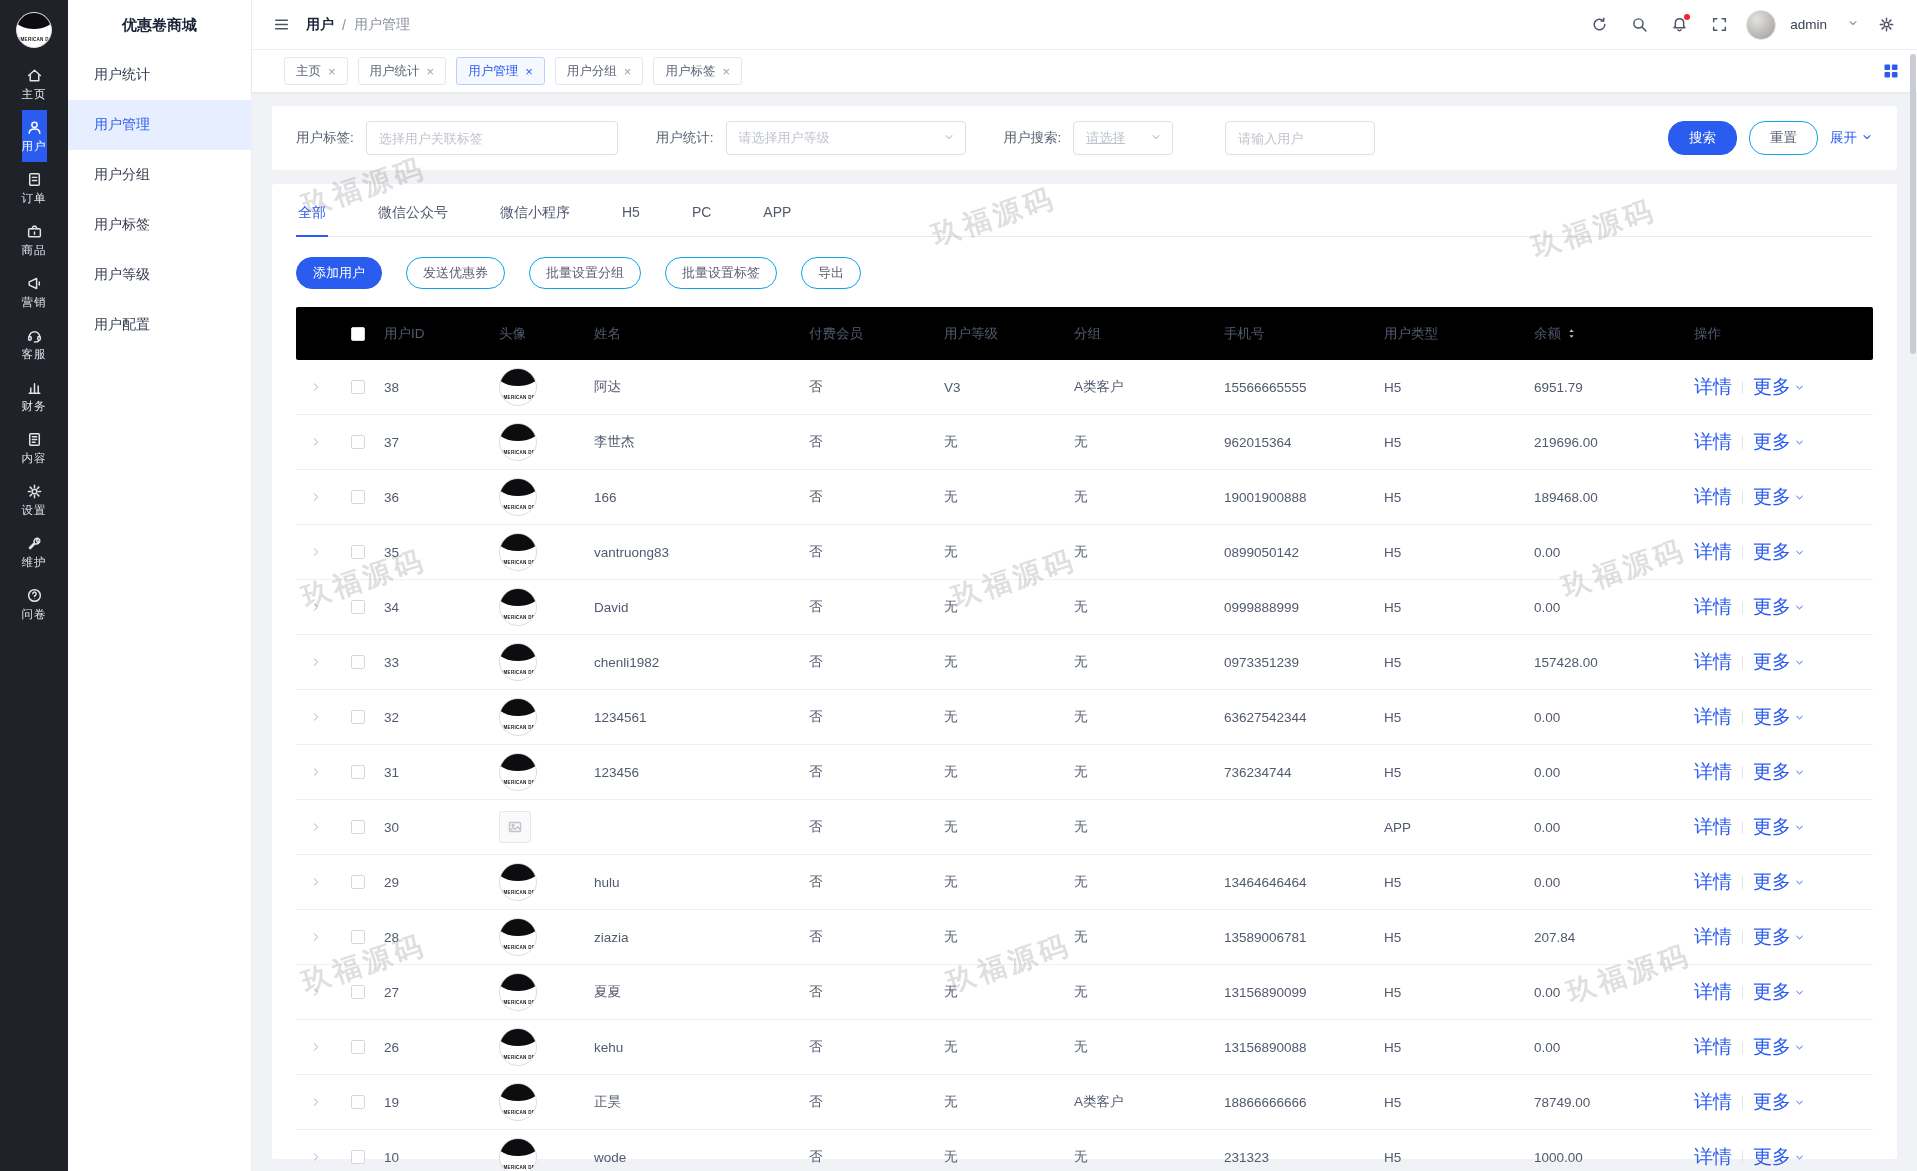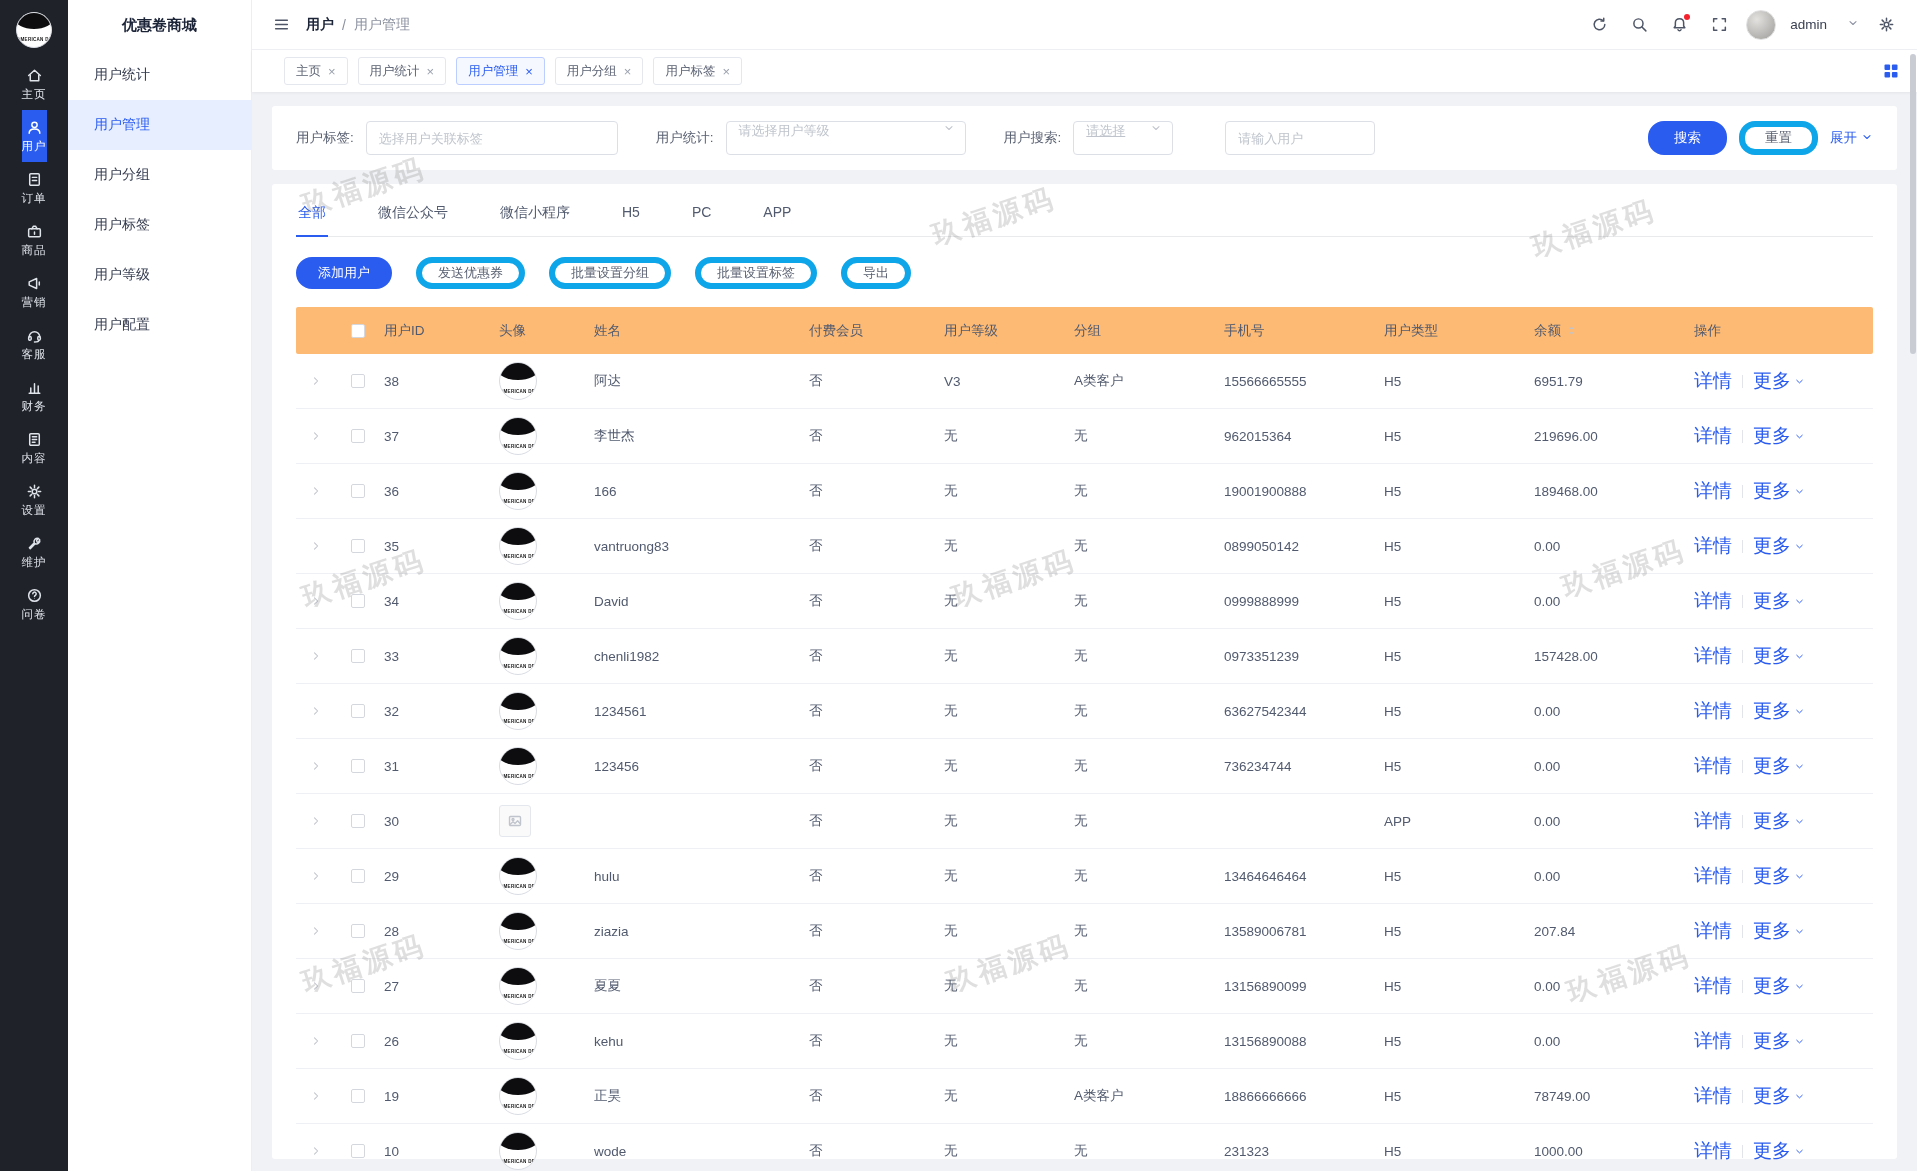--- a/index.html
+++ b/index.html
@@ -56,44 +56,44 @@
   .tabbar-grid { margin-left: auto; color: var(--primary, #2b5cf0); display: inline-flex; cursor: pointer; }
   .tabbar-grid svg { width: 16px; height: 16px; }
 
   
   .content { flex: 1 1 auto; overflow: hidden; }
   .card { background: #fff; border-radius: 3px; margin: 14px 20px 0; }
   .filter-card { padding: 15px 24px; display: flex; align-items: center; gap: 10px; }
   .filter-label { font-size: 13.5px; color: #5a6172; margin-right: 2px; white-space: nowrap; }
   .f-input { height: 34px; border: 1px solid #dcdfe6; border-radius: 4px; padding: 0 12px; font-size: 13px; color: #333; outline: none; font-family: inherit; background: #fff; }
   .f-input::placeholder { color: #bfc4cc; }
-  .fake-select { height: 34px; border: 1px solid #dcdfe6; border-radius: 4px; padding: 0 10px 0 12px; display: inline-flex; justify-content: space-between; gap: 8px; color: #bfc4cc; font-size: 13px; cursor: pointer; background: #fff; }
+  .fake-select { height: 34px; border: 1px solid #dcdfe6; border-radius: 4px; padding: 0 10px 0 12px; display: inline-flex; align-items: center; justify-content: space-between; gap: 8px; color: #bfc4cc; font-size: 13px; cursor: pointer; background: #fff; }
   .fake-select svg { width: 12px; height: 12px; color: #c0c4cc; }
   .w-tag { width: 252px; } .w-level { width: 240px; } .w-sel { width: 100px; text-decoration: underline; } .w-user { width: 150px; margin-left: 42px; }
   .filter-gap { width: 18px; }
   .filter-right { margin-left: auto; display: flex; align-items: center; gap: 12px; }
-  .btn { height: 34px; padding: 0 20px; border-radius: 16px; font-size: 13.5px; cursor: pointer; border: 6px solid #0ea5e9; background: #fff; color: #5a6172; font-family: inherit; }
+  .btn { height: 34px; padding: 0 20px; border-radius: 16px; font-size: 13.5px; cursor: pointer; border: 1px solid #0ea5e9; background: #fff; color: #5a6172; font-family: inherit; }
   .btn.primary { background: var(--primary, #2b5cf0); border-color: var(--primary, #2b5cf0); color: #fff; }
   .link-btn { color: var(--primary, #2b5cf0); font-size: 13.5px; display: inline-flex; align-items: center; gap: 4px; cursor: pointer; background: none; border: none; font-family: inherit; }
   .link-btn svg { width: 12px; height: 12px; }
 
   .table-card { padding: 16px 24px 0; height: 975px; }
 
   
   .type-tabs { display: flex; gap: 48px; border-bottom: 1px solid #e8eaec; }
   .type-tab { padding: 4px 2px 13px; font-size: 14px; color: #515a6e; cursor: pointer; border-bottom: 2px solid transparent; margin-bottom: -1px; }
   .type-tab.active { color: var(--primary, #2b5cf0); border-bottom-color: var(--primary, #2b5cf0); }
 
   
   .action-row { display: flex; gap: 24px; margin: 20px 0 18px; }
   .btn.sm { height: 32px; padding: 0 16px; font-size: 13px; }
 
   
   .grid-row { display: grid; grid-template-columns: 40px 44px 115px 95px 215px 135px 130px 150px 160px 150px 160px minmax(110px,1fr); align-items: center; }
-  .thead { background: #fdba74; border-radius: 2px; height: 47px; font-size: 13.5px; color: #515a6e; }
+  .thead { background: #000000; border-radius: 2px; height: 53px; font-size: 13.5px; color: #515a6e; }
   .hcell { padding: 0 4px; display: flex; align-items: center; gap: 4px; }
   .trow { height: 55px; border-bottom: 1px solid #eef0f5; font-size: 13.5px; color: #515a6e; }
   .cell { padding: 0 4px; display: flex; align-items: center; overflow: hidden; white-space: nowrap; }
   .c-center { justify-content: center; }
   .checkbox { width: 14px; height: 14px; border: 1px solid #d4d7de; border-radius: 2px; background: #fff; display: inline-block; cursor: pointer; }
   .expand-icon { color: #c0c4cc; display: inline-flex; cursor: pointer; }
   .expand-icon svg { width: 12px; height: 12px; }
   .sort-icon { display: inline-flex; color: #c0c4cc; cursor: pointer; }
   .sort-icon svg { width: 13px; height: 13px; }
   .img-broken { width: 32px; height: 32px; border: 1px solid #e4e7ed; border-radius: 3px; display: inline-flex; align-items: center; justify-content: center; color: #c0c4cc; background: #fafafa; }

